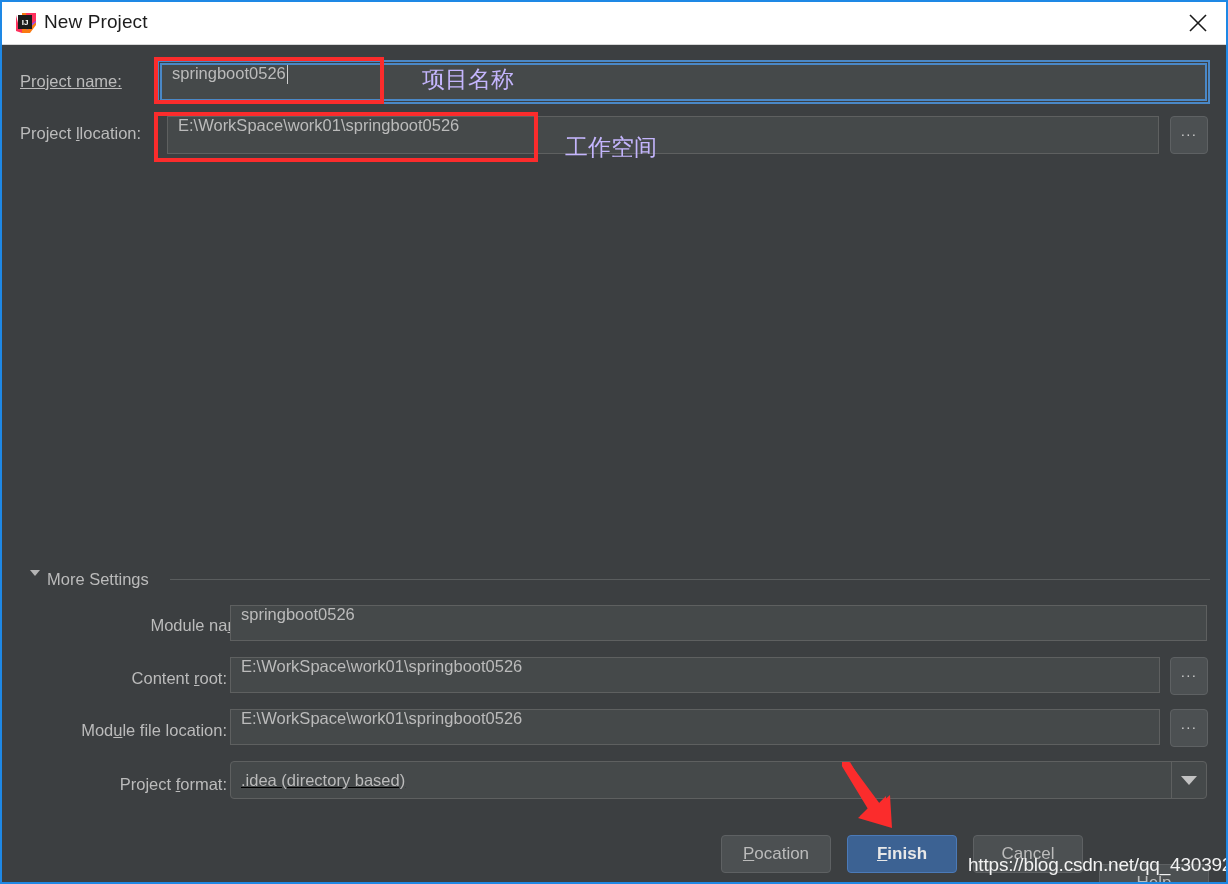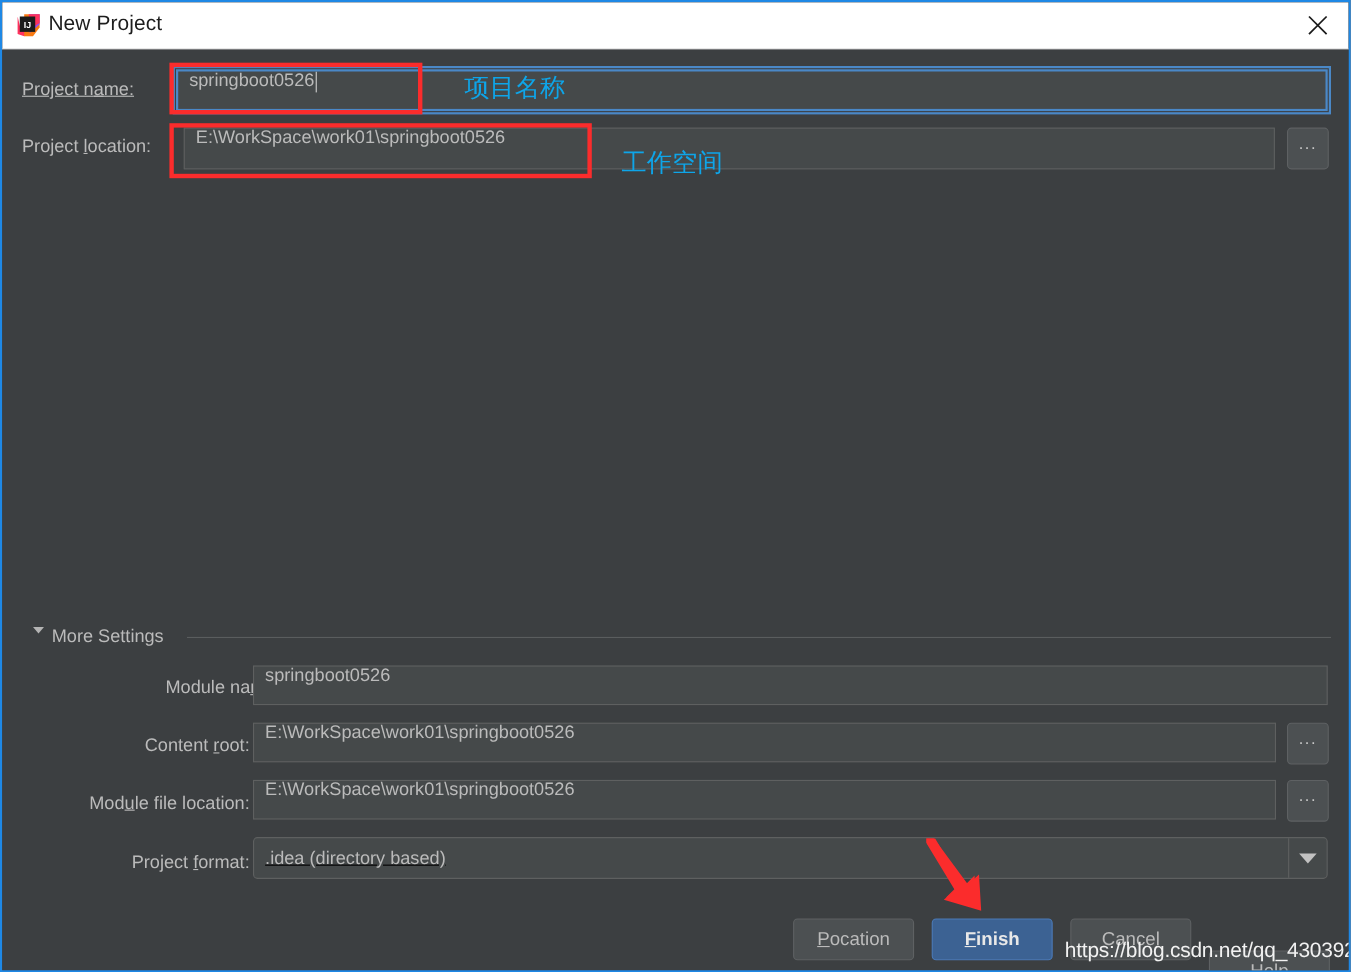--- a/index.html
+++ b/index.html
@@ -218,21 +218,21 @@
   
   .anno-rect {
     position: absolute;
     box-sizing: border-box;
     border: 4px solid #fb2c2c;
     pointer-events: none;
     z-index: 40;
   }
   .anno-text {
     position: absolute;
-    color: #0ea5e9;
+    color: #c4b5fd;
     font-size: 23px;
     font-family: "Liberation Sans", sans-serif;
     white-space: nowrap;
     z-index: 40;
     pointer-events: none;
   }
   #anno-arrow {
     position: absolute;
     left: 840px; top: 760px;
     z-index: 40;
@@ -281,21 +281,21 @@
     </div>
 
     <div id="name-focus-outline" style="left:155px; top:15px; width:1053px; height:44px;"></div>
 
     <div class="field focused" id="project-name-field" style="left:158px; top:18px; width:1047px; height:38px;">
       <span>springboot0526</span>
         <span class="caret"></span>
     </div>
 
     <div class="row-label" style="left:18px; top:79px;">
-      <span>Project </span><u>l</u><span>ocation:</span>
+      <span>Project </span><u>l</u><span>location:</span>
     </div>
 
     <div class="field" id="project-location-field" style="left:165px; top:71px; width:992px; height:38px;">
       <span>E:\WorkSpace\work01\springboot0526</span>
     </div>
 
     <div class="browse-btn" style="left:1168px; top:71px; width:38px; height:38px;">
       <span>...</span>
     </div>
 

